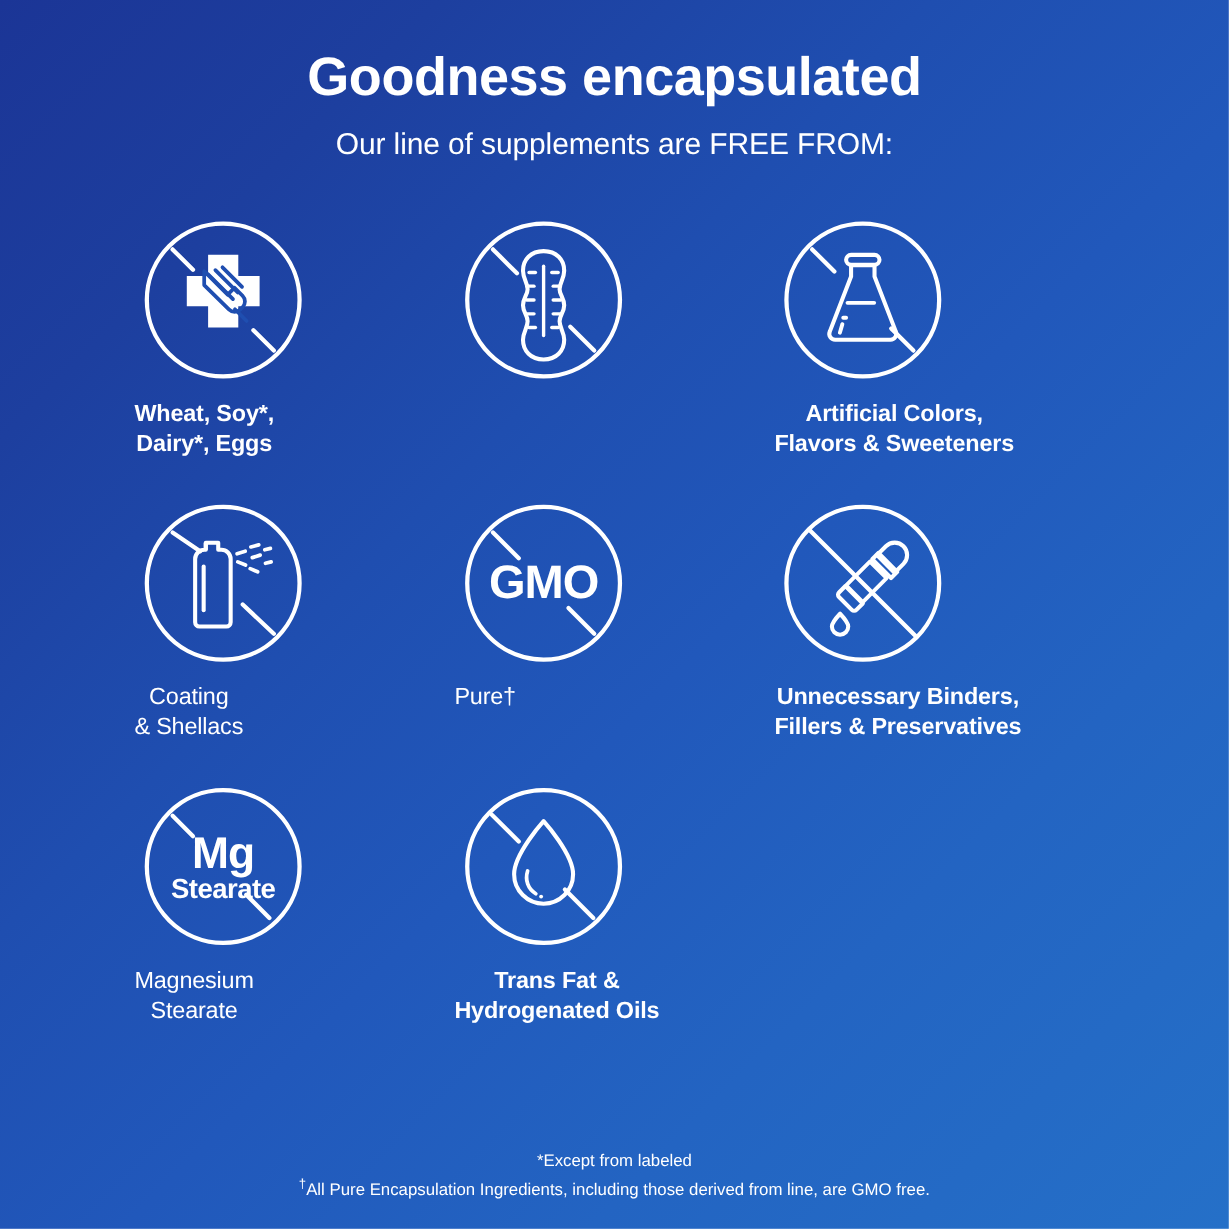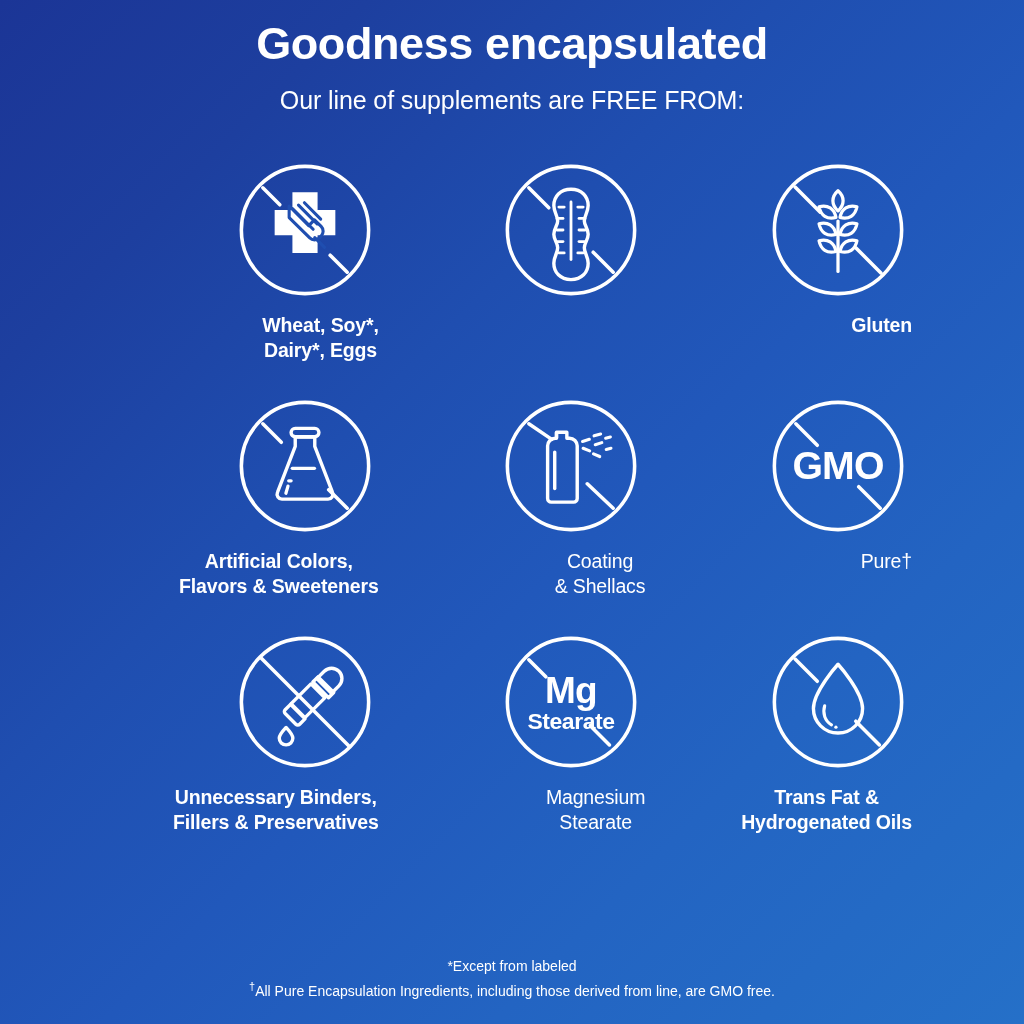--- a/index.html
+++ b/index.html
@@ -19,21 +19,21 @@
   }
 
   .sheet {
     width:1024px; height:1024px;
     display:flex; flex-direction:column;
     align-items:center;
     position:relative;
   }
 
   
-  .header { width:100%; text-align:center; padding-top:20px; }
+  .header { width:100%; text-align:center; padding-top:20px;margin-top:20px; }
   .headline {
     font-size:45px; font-weight:bold; letter-spacing:-0.4px;
     line-height:1.08; white-space:nowrap;
   }
   .subhead {
     font-size:25px; font-weight:normal; letter-spacing:-0.1px;
     margin-top:17px; white-space:nowrap;
   }
 
   
@@ -41,21 +41,21 @@
     width:800px;
     margin-top:41px;
     display:grid;
     grid-template-columns:repeat(3,1fr);
     grid-auto-rows:236px;
     justify-items:center;
   }
   .cell {
     width:100%;
     display:flex; flex-direction:column;
-    align-items:flex-end;
+    align-items:flex-start;
   }
   .badge { width:148px; height:148px; display:block; }
   .caption {
     margin-top:9px;
     font-size:19.5px; font-weight:bold;
     line-height:1.30; text-align:center;
     letter-spacing:-0.15px;
     white-space:pre-line;
   }
   .caption.light { font-weight:normal; }
@@ -131,40 +131,20 @@
           <line x1="40.4" y1="50" x2="44.6" y2="50"></line>
           <line x1="55.4" y1="50" x2="59.6" y2="50"></line>
           <line x1="40.6" y1="57.8" x2="44.6" y2="57.8"></line>
           <line x1="55.4" y1="57.8" x2="59.4" y2="57.8"></line>
           <line x1="41.8" y1="65.5" x2="45.4" y2="65.5"></line>
           <line x1="54.6" y1="65.5" x2="58.2" y2="65.5"></line>
         </g>
       </svg>
     </div>
 
-    <div class="cell">
-      <svg class="badge" viewBox="0 0 100 100">
-        <g fill="none" stroke="#fff" stroke-width="2.4">
-          <circle cx="50" cy="50" r="43"></circle>
-          <line x1="21" y1="21" x2="38" y2="38" stroke-linecap="round"></line>
-          <line x1="62" y1="62" x2="79" y2="79" stroke-linecap="round"></line>
-        </g>
-        <g fill="none" stroke="#fff" stroke-width="2.2" stroke-linejoin="round" stroke-linecap="round">
-          <line x1="50" y1="44" x2="50" y2="78"></line>
-          <path d="M50 23.5 c4.6 4.0 4.6 9.6 0 13.6 -4.6 -4.0 -4.6 -9.6 0 -13.6 z"></path>
-          <path d="M48.6 41.5 c-5.9 1.6 -10.3 -1.3 -11.4 -7.2 5.9 -1.6 10.3 1.3 11.4 7.2 z"></path>
-          <path d="M51.4 41.5 c5.9 1.6 10.3 -1.3 11.4 -7.2 -5.9 -1.6 -10.3 1.3 -11.4 7.2 z"></path>
-          <path d="M48.6 53.0 c-5.9 1.6 -10.3 -1.3 -11.4 -7.2 5.9 -1.6 10.3 1.3 11.4 7.2 z"></path>
-          <path d="M51.4 53.0 c5.9 1.6 10.3 -1.3 11.4 -7.2 -5.9 -1.6 -10.3 1.3 -11.4 7.2 z"></path>
-          <path d="M48.6 64.5 c-5.9 1.6 -10.3 -1.3 -11.4 -7.2 5.9 -1.6 10.3 1.3 11.4 7.2 z"></path>
-          <path d="M51.4 64.5 c5.9 1.6 10.3 -1.3 11.4 -7.2 -5.9 -1.6 -10.3 1.3 -11.4 7.2 z"></path>
-        </g>
-      </svg>
-      <div class="caption">Gluten</div>
-    </div>
 
     <div class="cell">
       <svg class="badge" viewBox="0 0 100 100">
         <g fill="none" stroke="#fff" stroke-width="2.4">
           <circle cx="50" cy="50" r="43"></circle>
           <line x1="21.5" y1="21.5" x2="34" y2="34" stroke-linecap="round"></line>
           <line x1="66" y1="66" x2="78.5" y2="78.5" stroke-linecap="round"></line>
         </g>
         <g fill="none" stroke="#fff" stroke-width="2.3" stroke-linejoin="round">
           <rect x="40.6" y="24.6" width="18.8" height="5.6" rx="2.8"></rect>

